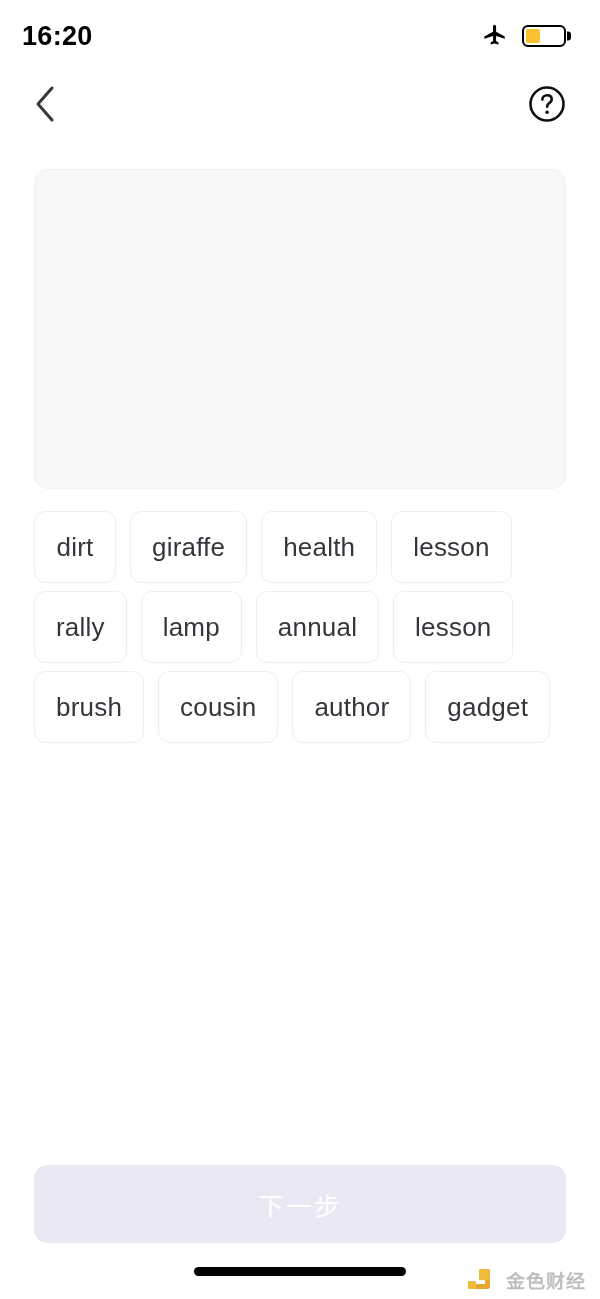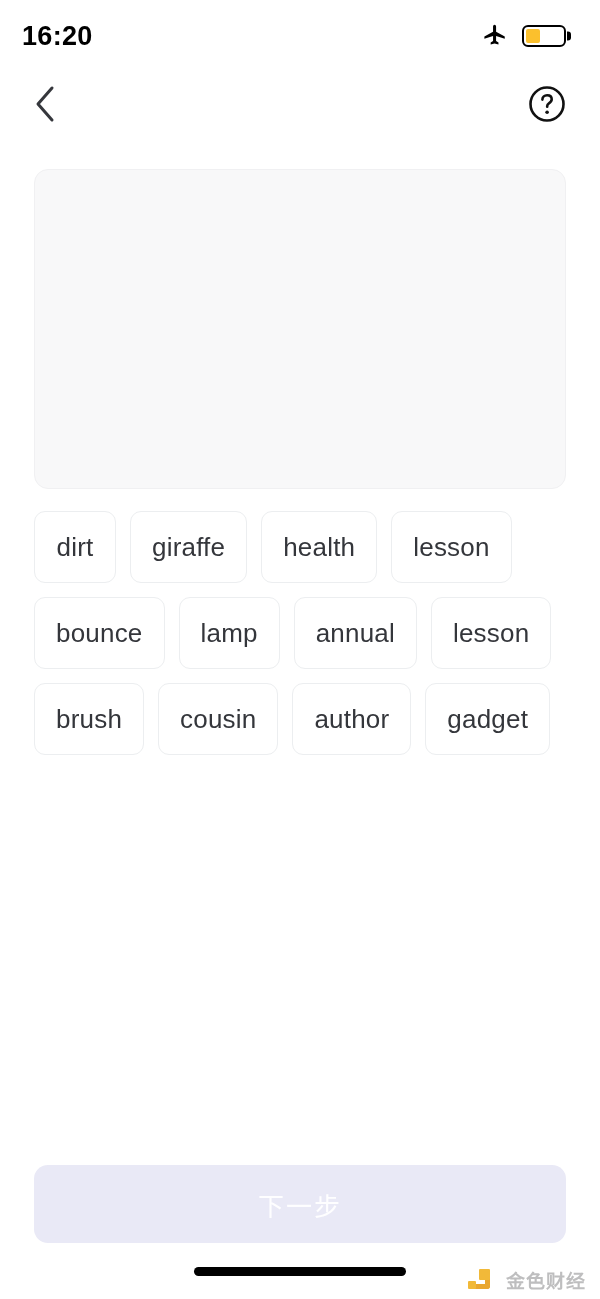--- a/index.html
+++ b/index.html
@@ -147,21 +147,21 @@
     align-content: flex-start;
     gap: 14px;
     padding: 18px;
   }
 
   
   .word-bank {
     margin: 22px 34px 0 34px;
     display: flex;
     flex-wrap: wrap;
-    gap: 14px 14px;
+    gap: 8px 14px;
     align-content: flex-start;
   }
 
   .word-chip {
     background: #ffffff;
     border: 1px solid #eceef0;
     border-radius: 11px;
     height: 72px;
     min-width: 82px;
     padding: 0 21px;
@@ -303,21 +303,21 @@
   </div>
 
 
   <div class="answer-area" id="answer-area"></div>
 
   <div class="word-bank" id="word-bank">
       <div class="word-chip">dirt</div>
       <div class="word-chip">giraffe</div>
       <div class="word-chip">health</div>
       <div class="word-chip">lesson</div>
-      <div class="word-chip">bounce</div>
+      <div class="word-chip">rally</div>
       <div class="word-chip">lamp</div>
       <div class="word-chip">annual</div>
       <div class="word-chip">lesson</div>
       <div class="word-chip">brush</div>
       <div class="word-chip">cousin</div>
       <div class="word-chip">author</div>
       <div class="word-chip">gadget</div>
     </div>
 
   <div class="spacer"></div>

